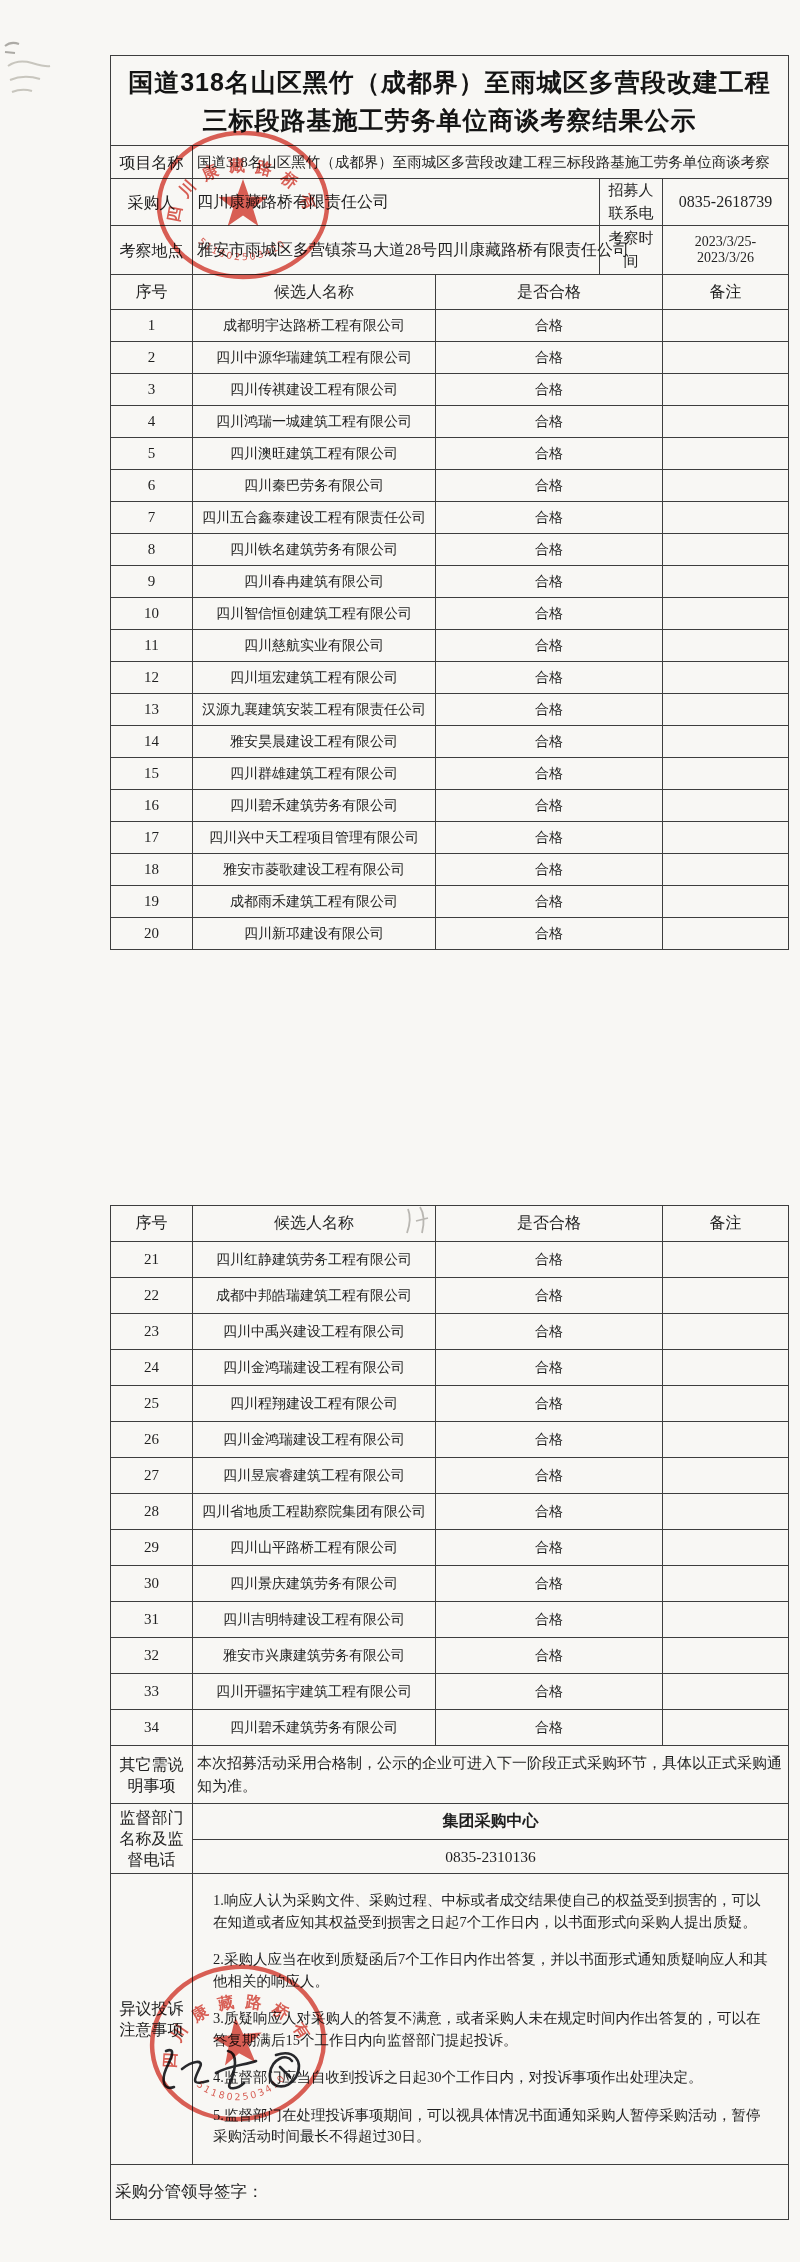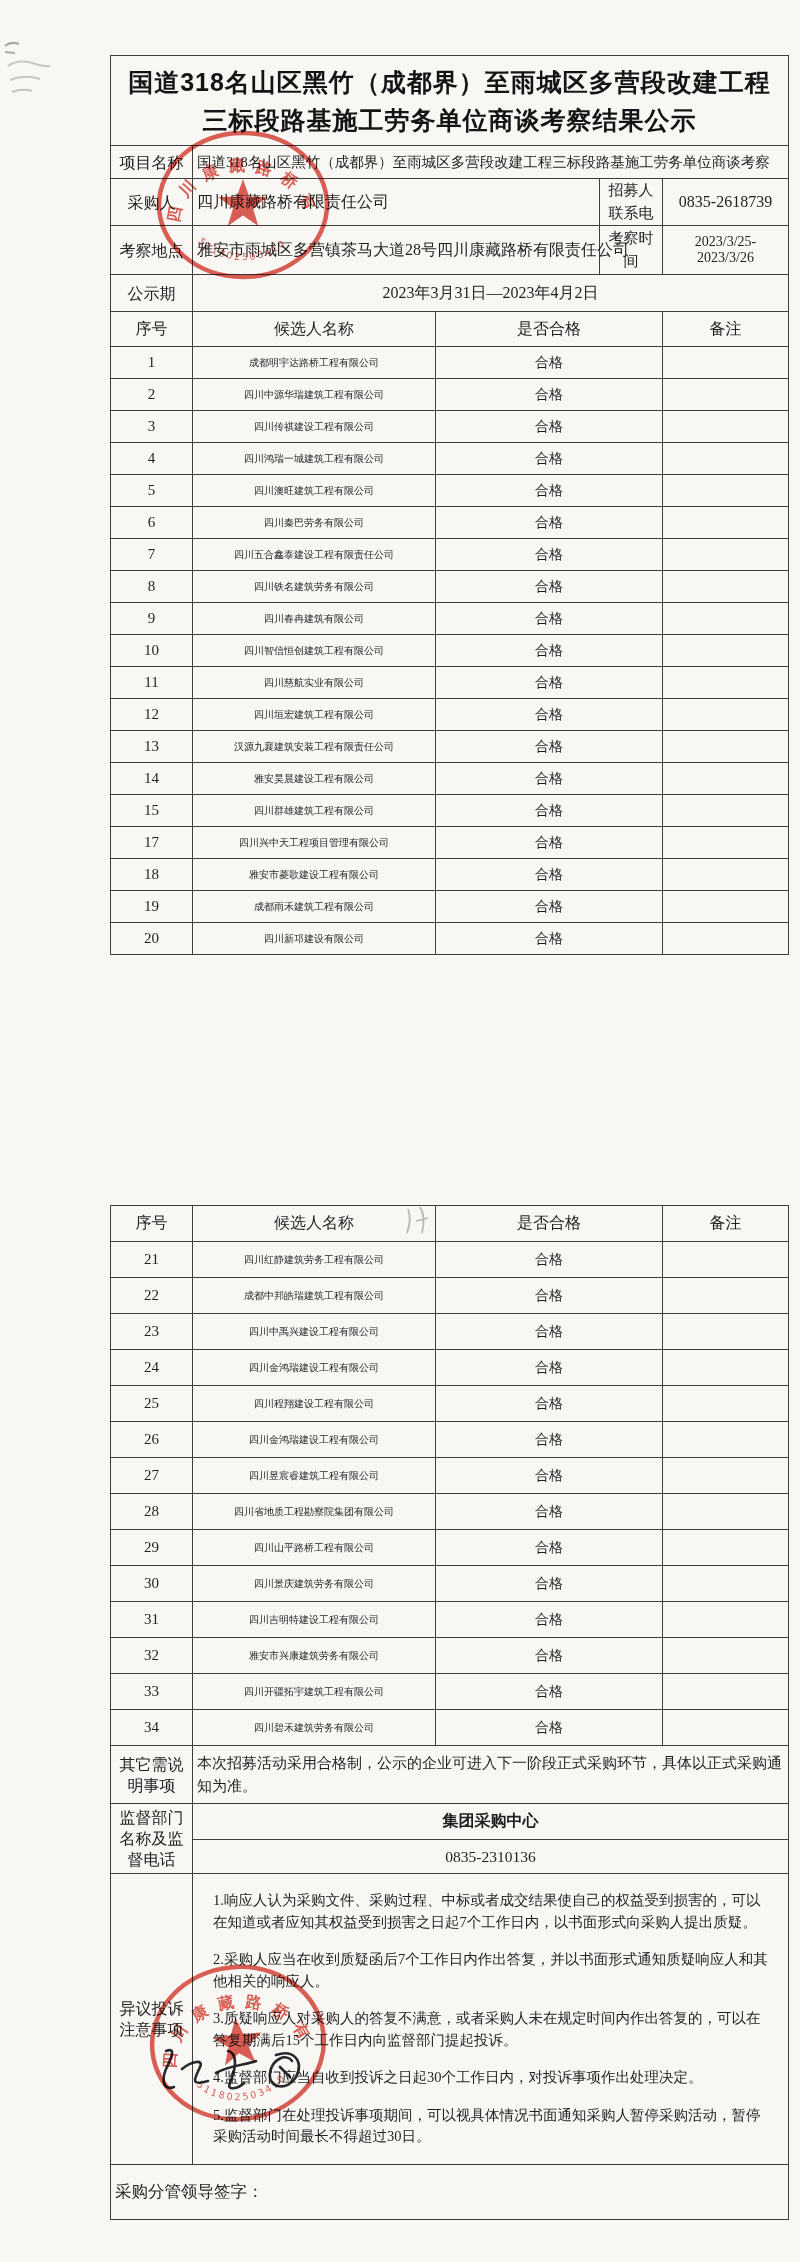--- a/index.html
+++ b/index.html
@@ -32,21 +32,21 @@
   .dates{font-size:14px;line-height:16px;white-space:pre-line;padding:0 1px;}
   .r-proj td{height:32px;}
   .r-buyer td{height:40px;}
   .r-site td{height:48px;}
   .r-pub td{height:36px;}
   .r-head td{height:34px;text-align:center;font-size:16px;}
   .page2 .r-head td{height:35px;}
   tbody.rows1 td{height:31px;}
   tbody.rows2 td{height:35px;}
   td.c-no{text-align:center;font-size:15px;}
-  td.c-name{text-align:center;font-size:10px;white-space:nowrap;}
+  td.c-name{text-align:center;font-size:14px;white-space:nowrap;}
   td.c-res{text-align:center;font-size:14px;}
   td.c-rem{font-size:14px;}
   .r-other td{height:57px;}
   .notes{font-size:15px;line-height:23px;white-space:normal;text-align:left;padding:4px 8px;}
   .sup1{height:35px;font-weight:bold;font-size:16px;}
   .sup2{height:33px;font-size:15.5px;}
   .objection{height:179px;font-size:14.5px;line-height:21.5px;text-align:left;padding:5px 8px 4px 8px;white-space:normal;vertical-align:top;}
   .obj-item{margin:16px;}
   .sign-cell{height:54px;text-align:left;padding-left:10px;font-size:16.5px;position:relative;}
   .seal{position:absolute;pointer-events:none;mix-blend-mode:multiply;opacity:.85;}
@@ -91,24 +91,20 @@
       <td class="small-lbl">招募人联系电</td>
       <td class="val-c">0835-2618739</td>
     </tr>
     <tr class="r-site">
       <td class="lbl">考察地点</td>
       <td colspan="2" class="val-left">雅安市雨城区多营镇茶马大道28号四川康藏路桥有限责任公司</td>
       <td class="small-lbl">考察时间</td>
       <td class="val-c dates">2023/3/25-
 2023/3/26</td>
     </tr>
-    <tr class="r-pub">
-      <td class="lbl">公示期</td>
-      <td colspan="4" class="val-c">2023年3月31日—2023年4月2日</td>
-    </tr>
     <tr class="r-head">
       <td>序号</td>
       <td>候选人名称</td>
       <td colspan="2">是否合格</td>
       <td>备注</td>
     </tr>
     </tbody>
       <tbody class="rows1">
         <tr>
           <td class="c-no">1</td>
@@ -190,20 +186,26 @@
         </tr>
         <tr>
           <td class="c-no">14</td>
           <td class="c-name">雅安昊晨建设工程有限公司</td>
           <td class="c-res" colspan="2">合格</td>
           <td class="c-rem"></td>
         </tr>
         <tr>
           <td class="c-no">15</td>
           <td class="c-name">四川群雄建筑工程有限公司</td>
+          <td class="c-res" colspan="2">合格</td>
+          <td class="c-rem"></td>
+        </tr>
+        <tr>
+          <td class="c-no">16</td>
+          <td class="c-name">四川碧禾建筑劳务有限公司</td>
           <td class="c-res" colspan="2">合格</td>
           <td class="c-rem"></td>
         </tr>
         <tr>
           <td class="c-no">17</td>
           <td class="c-name">四川兴中天工程项目管理有限公司</td>
           <td class="c-res" colspan="2">合格</td>
           <td class="c-rem"></td>
         </tr>
         <tr>

